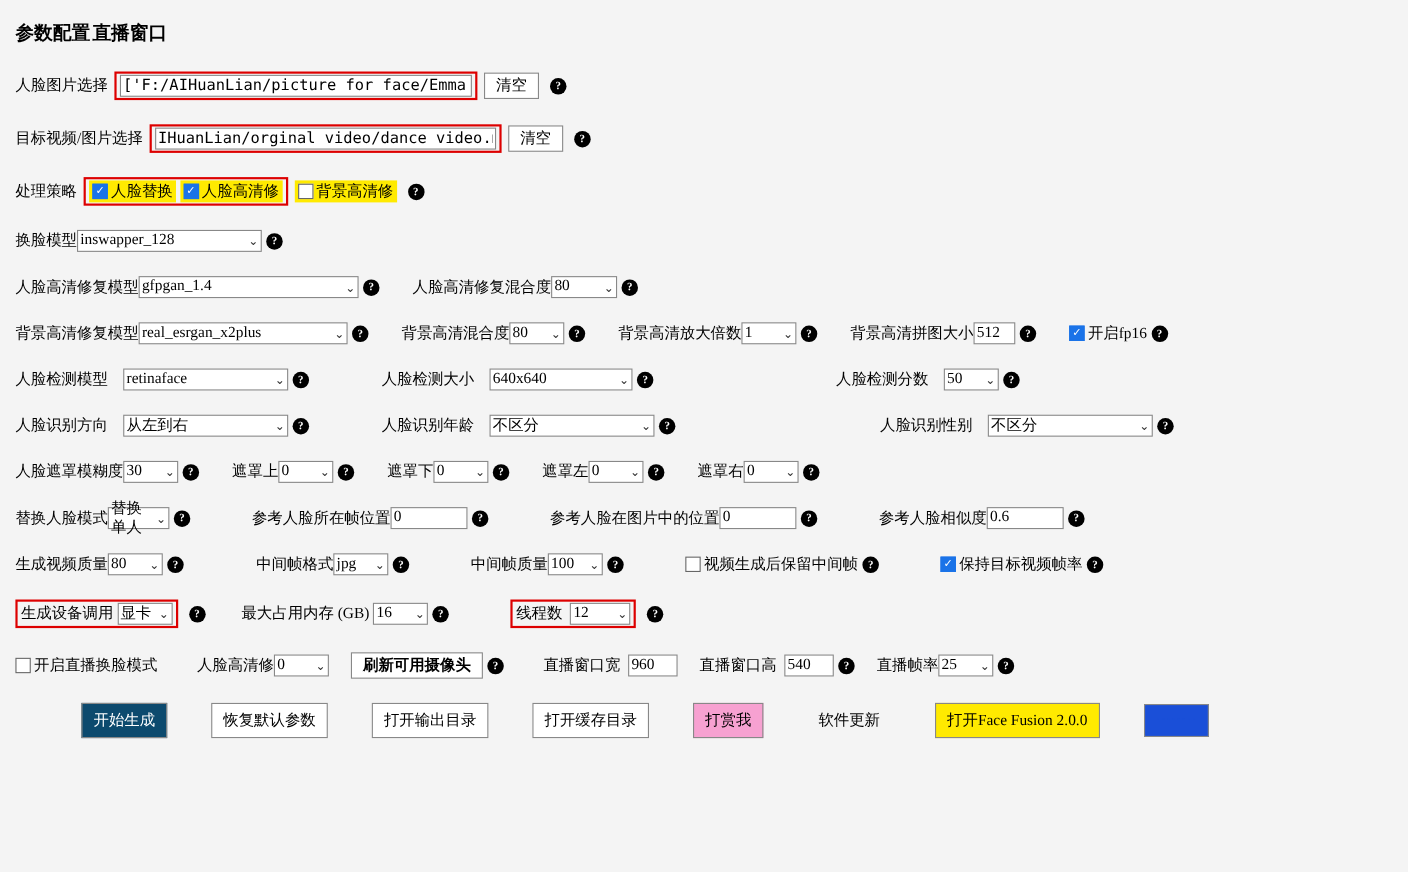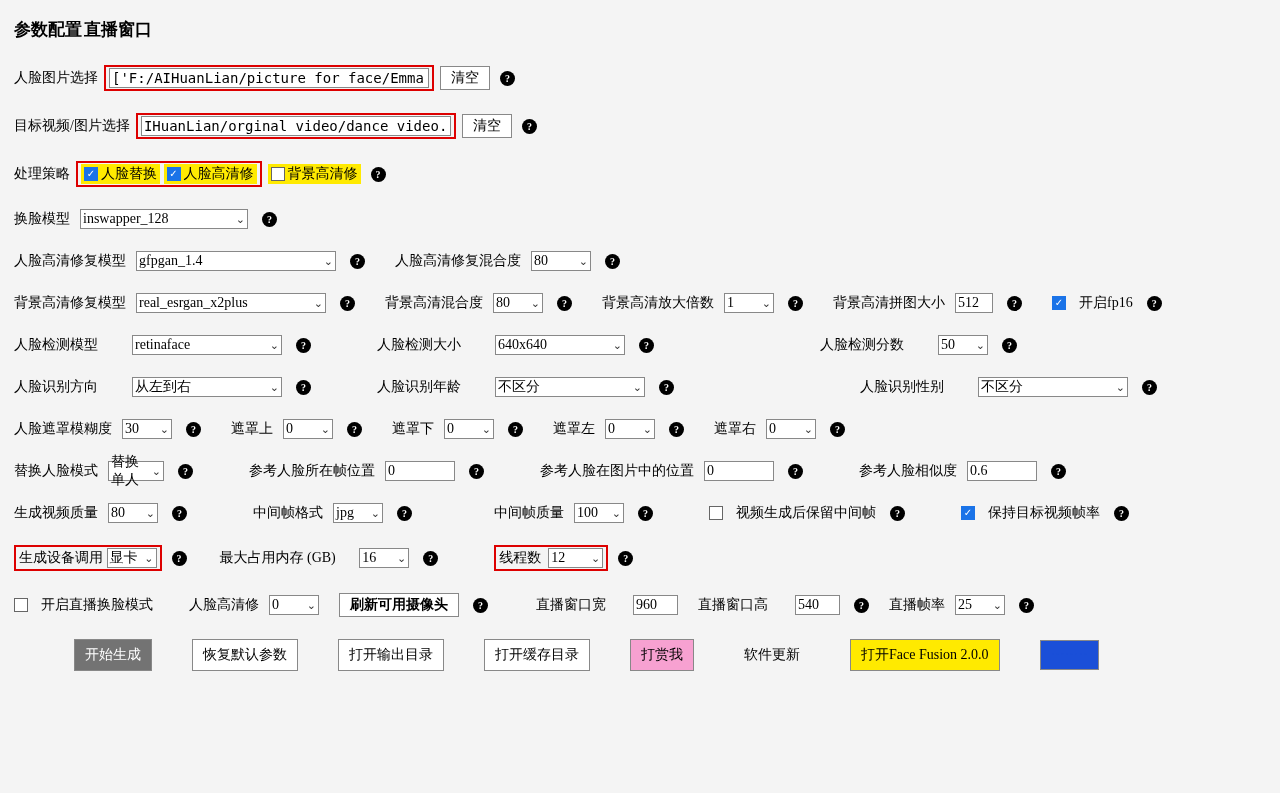--- a/index.html
+++ b/index.html
@@ -1,34 +1,34 @@
 <!DOCTYPE html>
 <html><head>
 <meta charset="utf-8">
 <style>
 *{box-sizing:border-box;margin:0;padding:0;font-family:"SimSun","宋体",serif}
 body{background:#f4f4f4;width:1280px;height:793px;padding:18px 14px;font-size:14px;color:#000}
 .tabs{display:flex;gap:2px;margin-bottom:20px}
 .tab{font-size:17px;font-weight:bold;padding-bottom:4px}
 .row{display:flex;align-items:center;gap:6px;margin-bottom:22px;flex-wrap:wrap}
 .lbl{white-space:nowrap}
-.group{display:inline-flex;align-items:center;gap:10px;margin-right:24px}
+.group{display:inline-flex;align-items:center;gap:0;margin-right:24px}
 .group-sm{margin-right:14px}
 input[type=text],.sel{background:#fff;border:1px solid #888;font-family:inherit;font-size:14px;height:20px;padding:0 2px}
 .sel{display:inline-flex;align-items:center;justify-content:space-between;min-width:50px;padding-right:2px}
 .sel::after{content:"⌄";font-size:11px;margin-left:4px;color:#333}
 .btn{background:#fff;border:1px solid #888;padding:2px 10px;font-family:inherit;font-size:14px;cursor:pointer}
 .redbox{border:2px solid #d00;padding:1px 3px;display:inline-flex;align-items:center}
 .yellbg{background:#ffea00;padding:1px 3px;display:inline-flex;align-items:center}
 .chk{display:inline-flex;align-items:center;justify-content:center;width:14px;height:14px;border:1px solid #666;background:#fff;font-size:10px;line-height:1;margin-right:3px}
 .chk.on{background:#1a73e8;border-color:#1a73e8;color:#fff}
 .help{display:inline-flex;align-items:center;justify-content:center;width:15px;height:15px;border-radius:50%;background:#000;color:#fff;font-size:10px;font-weight:bold;margin-left:4px}
 .footer{display:flex;gap:40px;margin-top:18px;align-items:center;padding-left:60px}
 .fbtn{border:1px solid #888;padding:6px 10px;font-family:inherit;font-size:14px;cursor:pointer;background:#fff}
-.fbtn.green{background:#737373;color:#fff}
+.fbtn.green{background:#0c4a6e;color:#fff}
 .fbtn.pink{background:#f7a1d1}
 .fbtn.yellow{background:#ffea00}
 .fbtn.blue{background:#1a4fd8;color:#1a4fd8}
 input[type=text].path{font-family:monospace,Consolas}
 </style>
 </head>
 <body>
 
 <div class="tabs">
   <div class="tab">参数配置</div>
@@ -196,21 +196,21 @@
   <span class="help">?</span>
     </span>
 </div>
 
 <div class="row">
   <span class="group" style="margin-right:60px">
       <span class="lbl">生成视频质量</span>
   <span class="sel" style="width:40px">80</span>
   <span class="help">?</span>
     </span>
-  <span class="group" style="margin-right:76px">
+  <span class="group" style="margin-right:50px">
       <span class="lbl">中间帧格式</span>
   <span class="sel" style="width:45px">jpg</span>
   <span class="help">?</span>
     </span>
   <span class="group" style="margin-right:50px">
       <span class="lbl">中间帧质量</span>
   <span class="sel" style="width:45px">100</span>
   <span class="help">?</span>
     </span>
   <span class="group" style="margin-right:50px">
@@ -240,21 +240,21 @@
 
 <div class="row">
   <span class="group" style="margin-right:30px">
       <span class="chk"></span>
   <span>开启直播换脸模式</span>
     </span>
   <span class="group group-sm">
       <span class="lbl">人脸高清修</span>
   <span class="sel" style="width:50px">0</span>
     </span>
-  <span class="group" style="margin-right:42px">
+  <span class="group" style="margin-right:30px">
       <button class="btn" style="font-weight:bold">刷新可用摄像头</button>
   <span class="help">?</span>
     </span>
   <span class="group group-sm"><span class="lbl">直播窗口宽</span>&nbsp;&nbsp;
   <input type="text" style="width: 45px;" value="960"></span>
   <span class="group group-sm"><span class="lbl">直播窗口高</span>&nbsp;&nbsp;
   <input type="text" style="width: 45px;" value="540">
   <span class="help">?</span></span>
   <span class="group group-sm">
       <span class="lbl">直播帧率</span>

